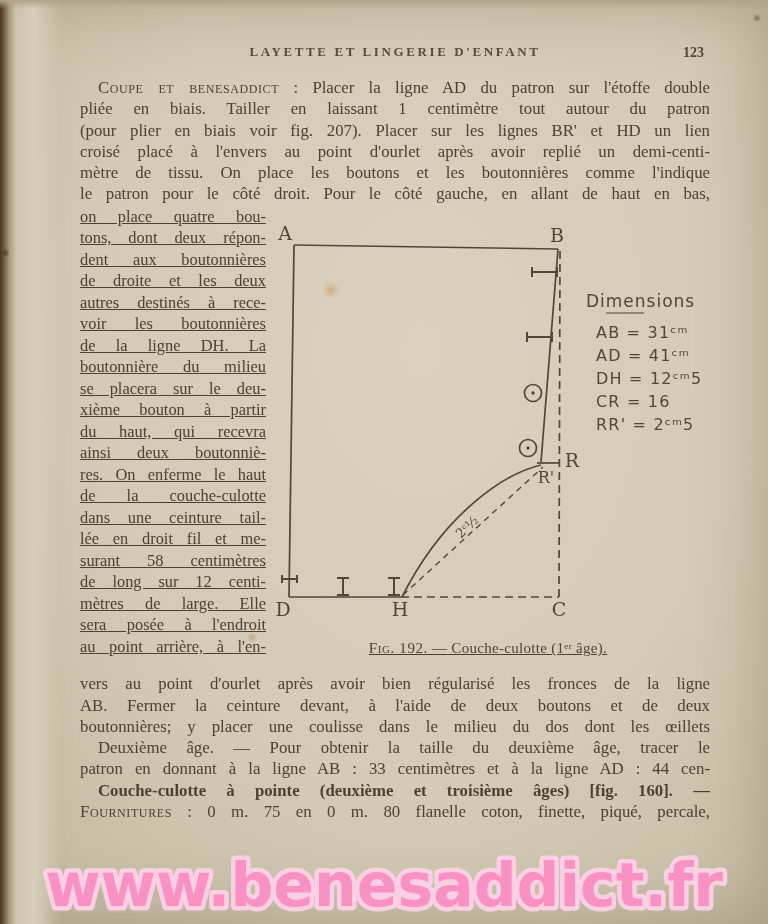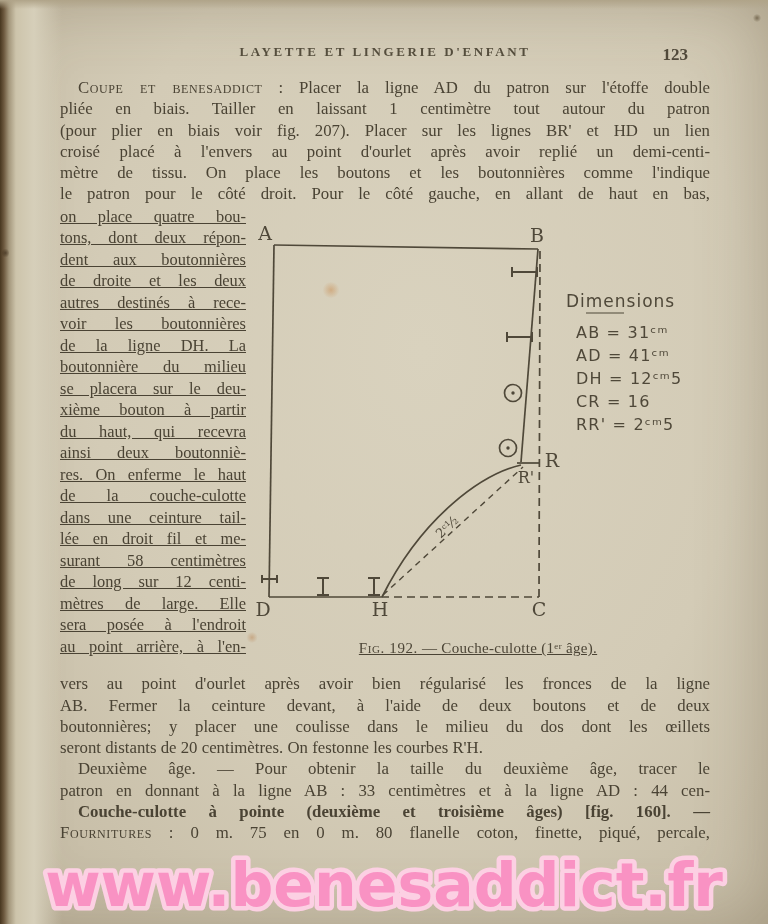--- a/index.html
+++ b/index.html
@@ -17,29 +17,29 @@
   .edge-top{
     position:absolute;top:0;left:0;right:0;height:9px;pointer-events:none;
     background:linear-gradient(#b0a489,rgba(176,164,137,0));
   }
   .stain{position:absolute;border-radius:50%;pointer-events:none;}
   .stain.s1{left:322px;top:282px;width:18px;height:16px;background:radial-gradient(circle,rgba(196,120,48,.40),rgba(196,120,48,0) 70%);}
   .stain.s2{left:246px;top:632px;width:12px;height:11px;background:radial-gradient(circle,rgba(176,105,45,.35),rgba(176,105,45,0) 70%);}
   .stain.s3{left:753px;top:14px;width:8px;height:8px;background:radial-gradient(circle,rgba(70,55,30,.55),rgba(70,55,30,0) 75%);}
   .stain.s4{left:2px;top:248px;width:7px;height:10px;background:radial-gradient(circle,rgba(55,40,22,.6),rgba(55,40,22,0) 75%);}
 
-  .content{position:relative;padding:44px 58px 0 60px;z-index:2;}
+  .content{position:relative;padding:44px 58px 0 80px;z-index:2;}
 
   .pagehead{position:relative;height:22px;}
   .pagehead .title{
     display:block;text-align:center;font-size:13px;letter-spacing:2.6px;
     color:#554e3d;font-weight:bold;
   }
   .pagehead .pageno{
-    position:absolute;right:22px;top:1px;font-size:17px;font-weight:bold;color:#50493a;
+    position:absolute;right:6px;top:1px;font-size:14px;font-weight:bold;color:#50493a;
   }
 
   .para{
     font-size:16.8px;line-height:21.3px;
     white-space:pre-line;text-align:justify;text-align-last:justify;
   }
   .para.lastline{text-align-last:left;white-space:normal;}
   .indent{text-indent:18px;}
   .sc{font-variant:small-caps;letter-spacing:.6px;}
   .p1{margin-top:11px;}
@@ -166,21 +166,20 @@
             <text x="330" y="212" font-size="16" letter-spacing="1.2">RR' =  2ᶜᵐ5</text>
           </g>
         </svg>
         <figcaption class="figcaption"><span class="sc">Fig. 192.</span><span> — Couche-culotte (1ᵉʳ âge).</span></figcaption>
       </figure>
     </div>
 
     <div class="para afterfig">vers au point d'ourlet après avoir bien régularisé les fronces de la ligne
 AB. Fermer la ceinture devant, à l'aide de deux boutons et de deux
 boutonnières; y placer une coulisse dans le milieu du dos dont les œillets</div>
-    <div class="para lastline">seront distants de 20 centimètres. On festonne les courbes R'H.</div>
 
     <div class="para indent">Deuxième âge. — Pour obtenir la taille du deuxième âge, tracer le
 patron en donnant à la ligne AB : 33 centimètres et à la ligne AD : 44 cen-</div>
 
     <div class="para indent b">Couche-culotte à pointe (deuxième et troisième âges) [fig. 160]. —</div>
     <div class="para"><span class="sc">Fournitures</span><span> : 0 m. 75 en 0 m. 80 flanelle coton, finette, piqué, percale,</span></div>
 
   </div>
 
   <svg class="wm" viewBox="0 0 768 84">

